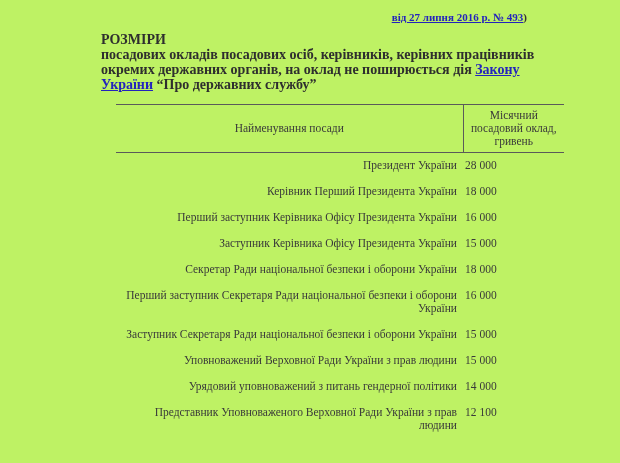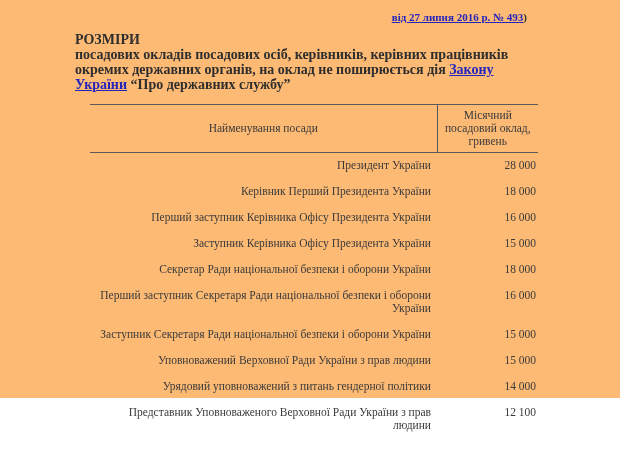--- a/index.html
+++ b/index.html
@@ -6,23 +6,24 @@
   html, body { background: #ffffff; }
   body {
     width: 620px;
     height: 463px;
     overflow: hidden;
     font-family: "Liberation Serif", "DejaVu Serif", serif;
     color: #3a3a3a;
   }
   .page {
     width: 620px;
-    height: 398px;
-    background: #fdba74;
+    height: 463px;
+    background: #bef264;
     position: relative;
+    padding-left: 26px;
   }
   .date-line {
     padding: 11px 93px 0 0;
     text-align: right;
     font-size: 11px;
     font-weight: bold;
     color: #333333;
   }
   .date-line a {
     color: #2323bd;
@@ -66,21 +67,21 @@
     width: 347px;
     border-right: 1px solid #5a5a5a;
   }
   table.salary thead th.col-salary { width: 101px; }
   table.salary tbody td {
     padding: 6px 6px 7px 5px;
     vertical-align: top;
     text-align: right;
   }
   table.salary tbody td.salary-cell {
-    text-align: right;
+    text-align: left;
     padding-left: 2px;
     padding-right: 2px;
     white-space: nowrap;
   }
 </style>
 </head>
 <body>
 
 <div class="page">
 

